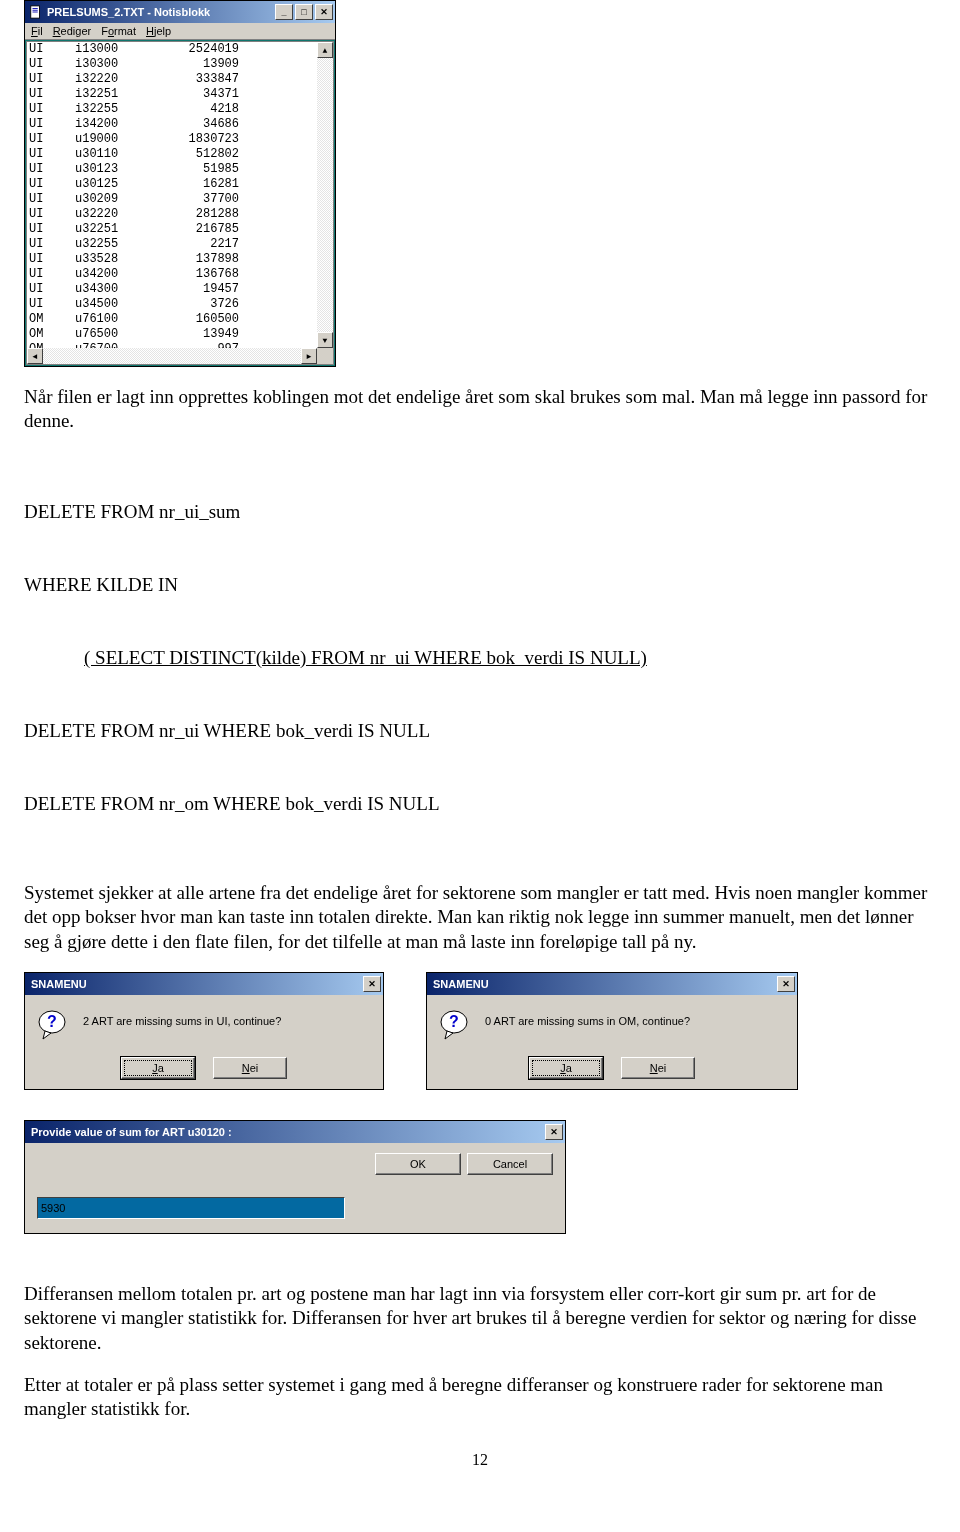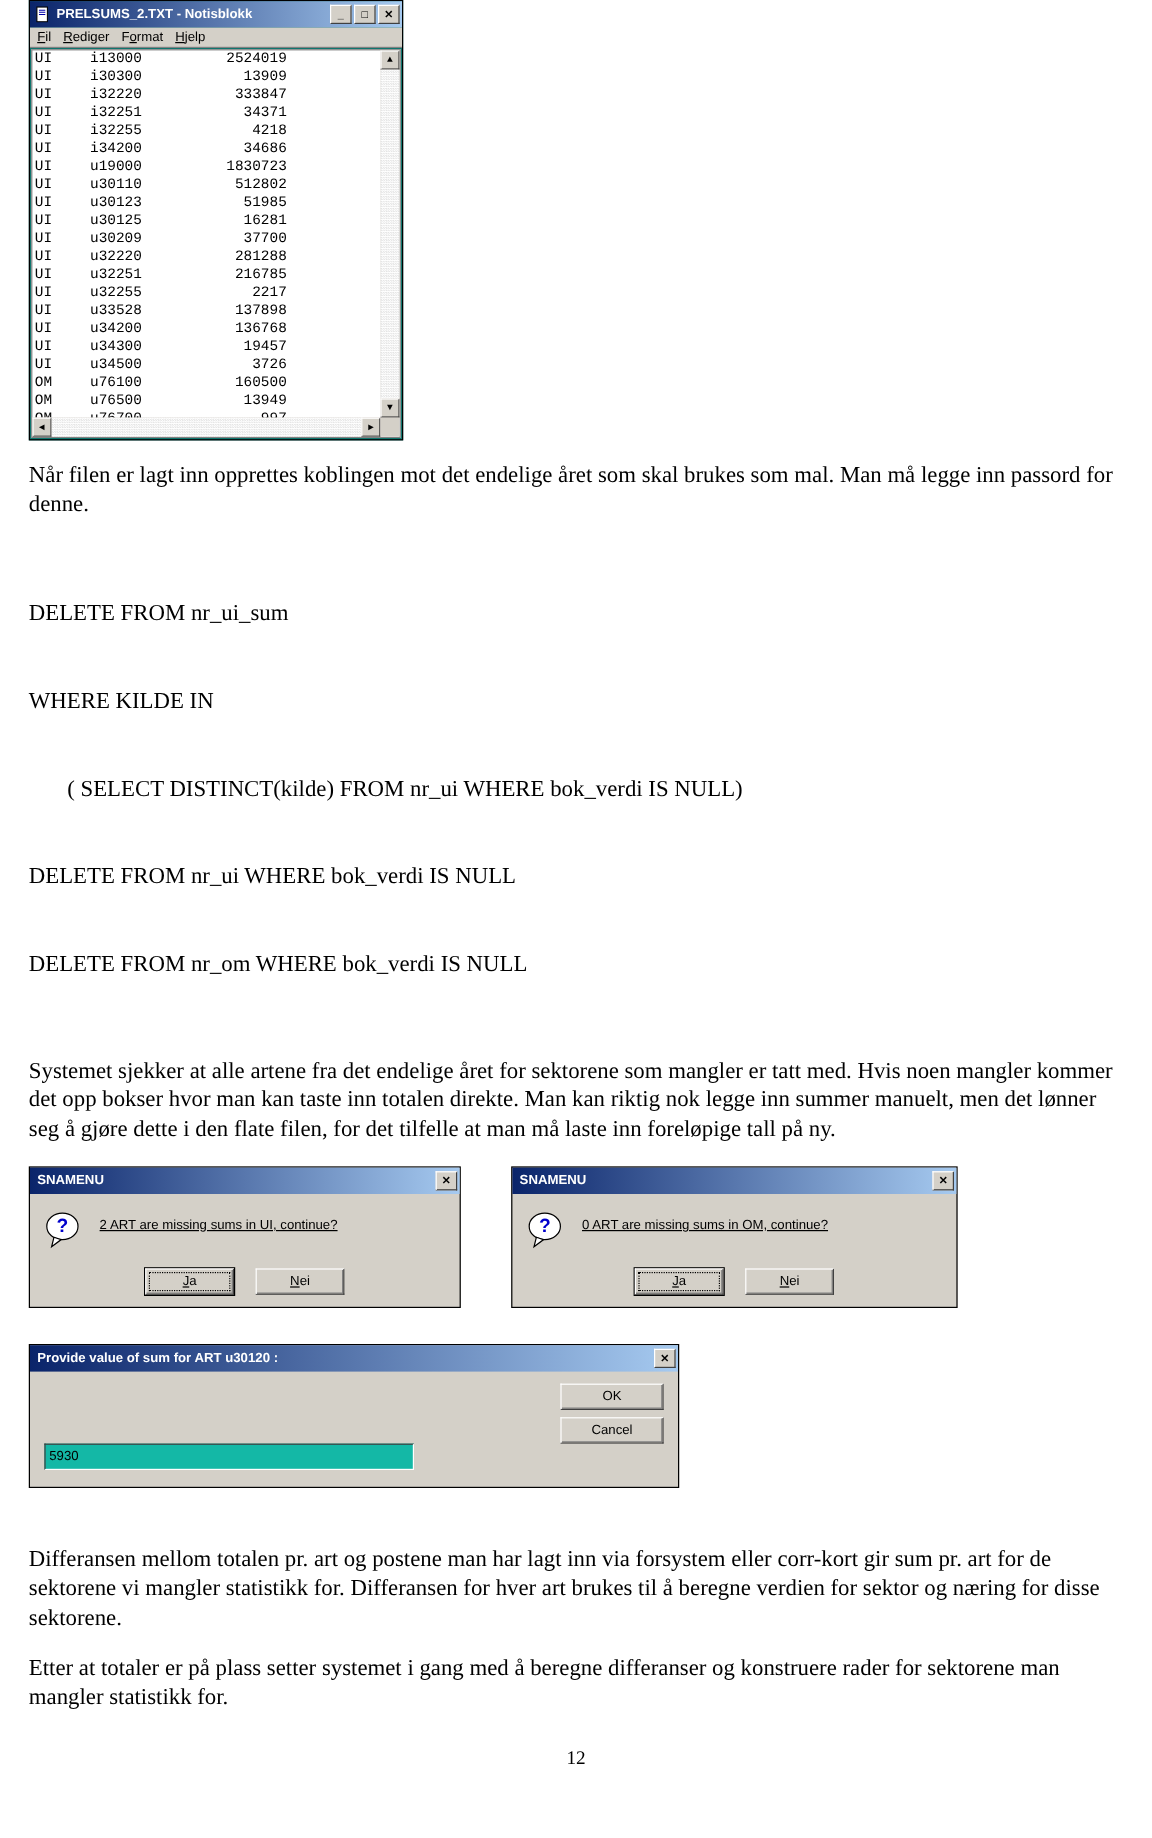--- a/index.html
+++ b/index.html
@@ -94,21 +94,21 @@
   .win-scroll-h .sb-right { right: 0; }
   .win-scroll-corner {
     position: absolute; right: 0; bottom: 0; width: 16px; height: 16px; background: #d4d0c8;
   }
   .win-scroll-v .sb-track { position:absolute; top:16px; bottom:16px; left:0; width:16px; background: repeating-conic-gradient(#e4e4e4 0% 25%, #fff 0% 50%) 0 0/2px 2px;}
   .win-scroll-h .sb-track { position:absolute; left:16px; right:16px; top:0; height:16px; background: repeating-conic-gradient(#e4e4e4 0% 25%, #fff 0% 50%) 0 0/2px 2px;}
 
   .prose p { margin: 0 0  18px 0; }
   .prose { line-height: 1.28; }
   .codeblock { margin: 14px 0 16px 0; white-space: pre-wrap; }
-  .sql-indent {margin-left: 32px;}
+  .sql-indent {margin-left: 60px; text-decoration: underline;}
 
   
   .dialog {
     font-family: Tahoma, sans-serif;
     font-size: 11px;
     background: #d4d0c8;
     border: 1px solid #000;
     display: inline-block;
     vertical-align: top;
   }
@@ -118,21 +118,21 @@
     color: #fff; font-weight: bold; height: 18px; padding: 2px 2px 2px 6px;
   }
   .dialog .titlebar .spacer { flex: 1; }
   .dialog .body {
     padding: 14px 12px 12px 12px;
   }
   .msgbox .body { display: flex; align-items: flex-start; gap: 14px; }
   .msgbox .icon {
     width: 32px; height: 32px; flex: 0 0 32px;
   }
-  .msgbox .msg { padding-top: 6px; padding-right: 10px; text-decoration: underline; }
+  .msgbox .msg { padding-top: 6px; padding-right: 10px; }
   .dialog .buttons { display: flex; justify-content: center; gap: 18px; padding: 4px 0 10px 0;}
   .dlg-btn {
     min-width: 74px; height: 22px;
     background: #d4d0c8;
     border: 1px solid #fff;
     border-right-color: #404040; border-bottom-color: #404040;
     box-shadow: inset -1px -1px 0 #808080, inset 1px 1px 0 #d4d0c8;
     font-family: Tahoma, sans-serif; font-size: 11px;
     display: inline-flex; align-items: center; justify-content: center;
     padding: 0 6px;
@@ -140,33 +140,33 @@
   .dlg-btn.default {
     outline: 1px dotted #000; outline-offset: -4px;
     box-shadow: 0 0 0 1px #000, inset -1px -1px 0 #808080;
   }
 
   .dialog-row { display: flex; gap: 42px; align-items: flex-start; margin: 14px 0 30px 0;}
 
   .prompt-dialog { width: 540px; }
   .prompt-dialog .body { padding: 10px 12px 14px 12px; }
   .prompt-dialog .btncol {
-    float: right; display: flex; flex-direction: column; gap: 6px; margin-left: 20px;
+    float: right; display: flex; gap: 6px; margin-left: 20px;
   }
   .prompt-dialog .input {
     clear: both;
     margin-top: 44px;
   }
   .prompt-dialog input[type="text"] {
     width: 300px;
     height: 18px;
     border: 1px solid #808080;
     border-top-color: #404040; border-left-color: #404040;
     border-right-color:#fff; border-bottom-color:#fff;
-    background: #14b8a6;
+    background: #0369a1;
     font-family: Tahoma, sans-serif; font-size: 11px;
     padding: 1px 3px;
   }
 
   .page-num { text-align: center; margin-top: 30px; font-size: 16px;}
 
   
   .q-icon-bubble {
     fill: #fff; stroke: #000; stroke-width: 1;
   }

